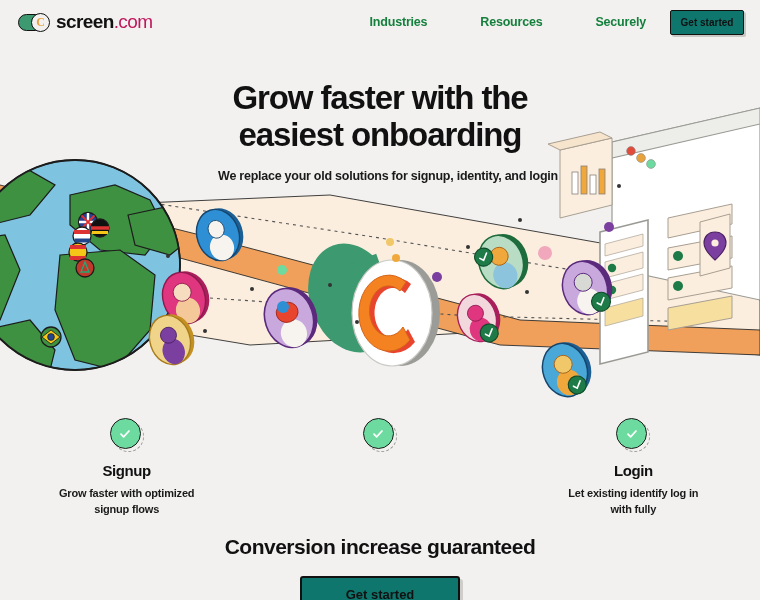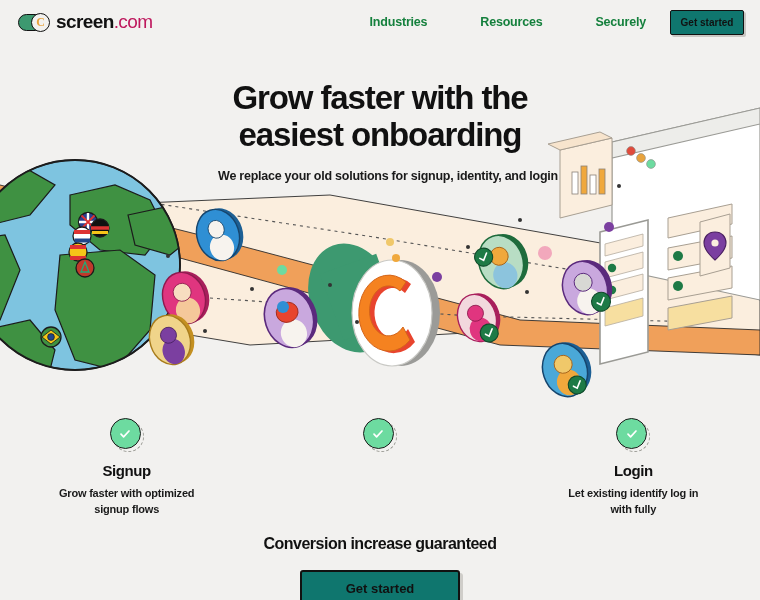--- a/index.html
+++ b/index.html
@@ -71,21 +71,21 @@
     display: flex; align-items: center; justify-content: center;
   }
   .feature h3 { font-size: 15px; font-weight: bold; color: #111; letter-spacing: -0.4px; }
   .feature p {
     margin-top: 7px; font-size: 11px; line-height: 1.45; font-weight: bold;
     color: #1a1a1a; letter-spacing: -0.2px;
   }
 
   
   .bottom { position: absolute; top: 535px; left: 0; width: 760px; text-align: center; z-index: 50; }
-  .bottom h2 { font-size: 16px; font-weight: bold; color: #111; letter-spacing: -0.5px; }
+  .bottom h2 { font-size: 21px; font-weight: bold; color: #111; letter-spacing: -0.5px; }
   .bottom-cta {
     width: 160px; height: 36px; font-size: 13px; border-radius: 3px;
     border-width: 2.2px; margin: 17px auto 0; box-shadow: 3px 3px 0 #cfcdc9;
   }
 </style>
 </head>
 <body>
 
 <div class="page">
 

